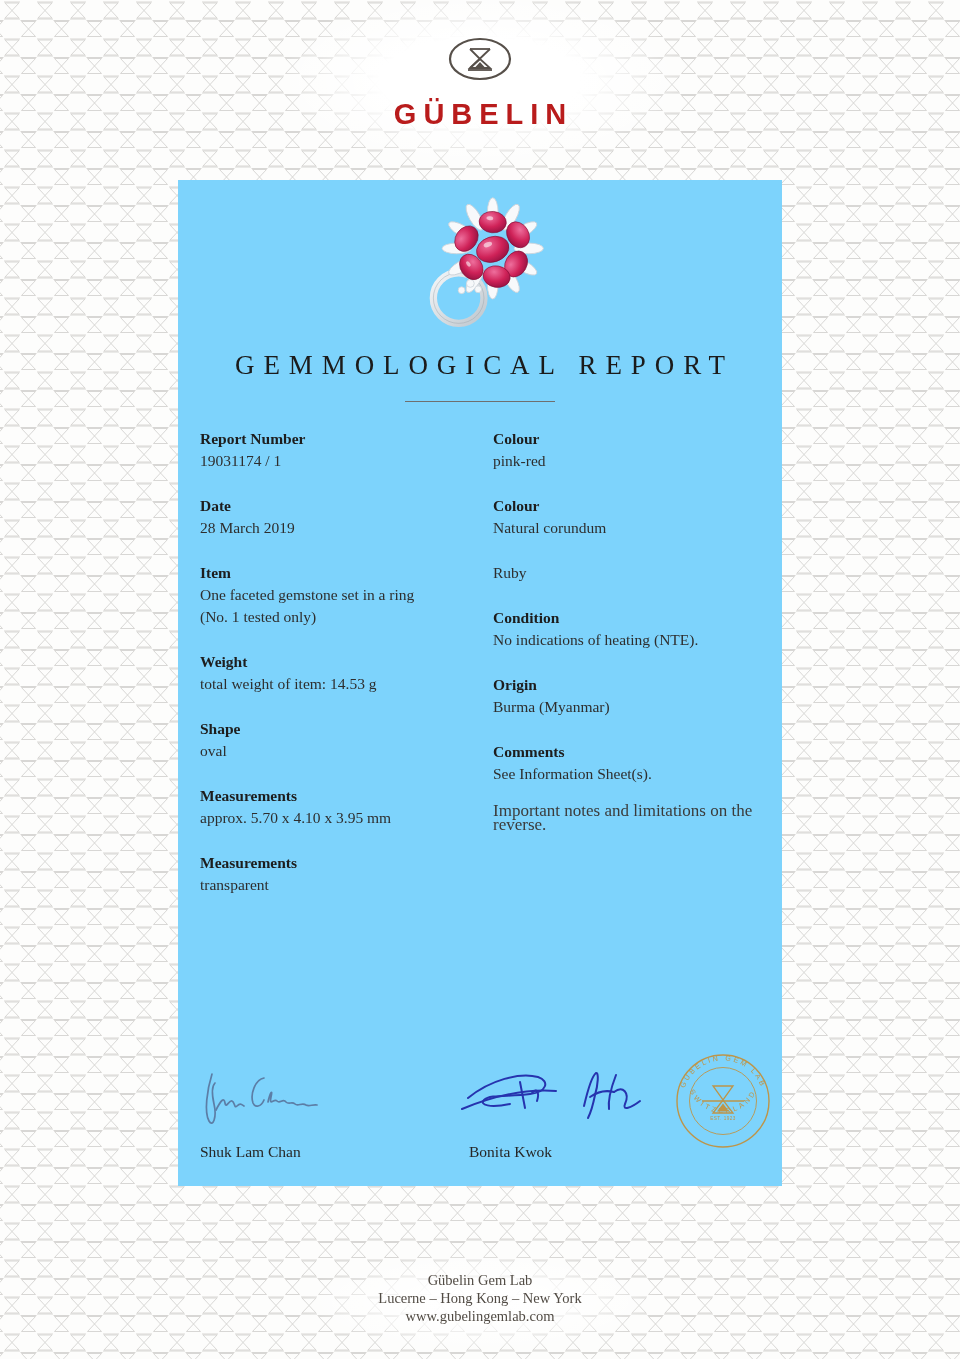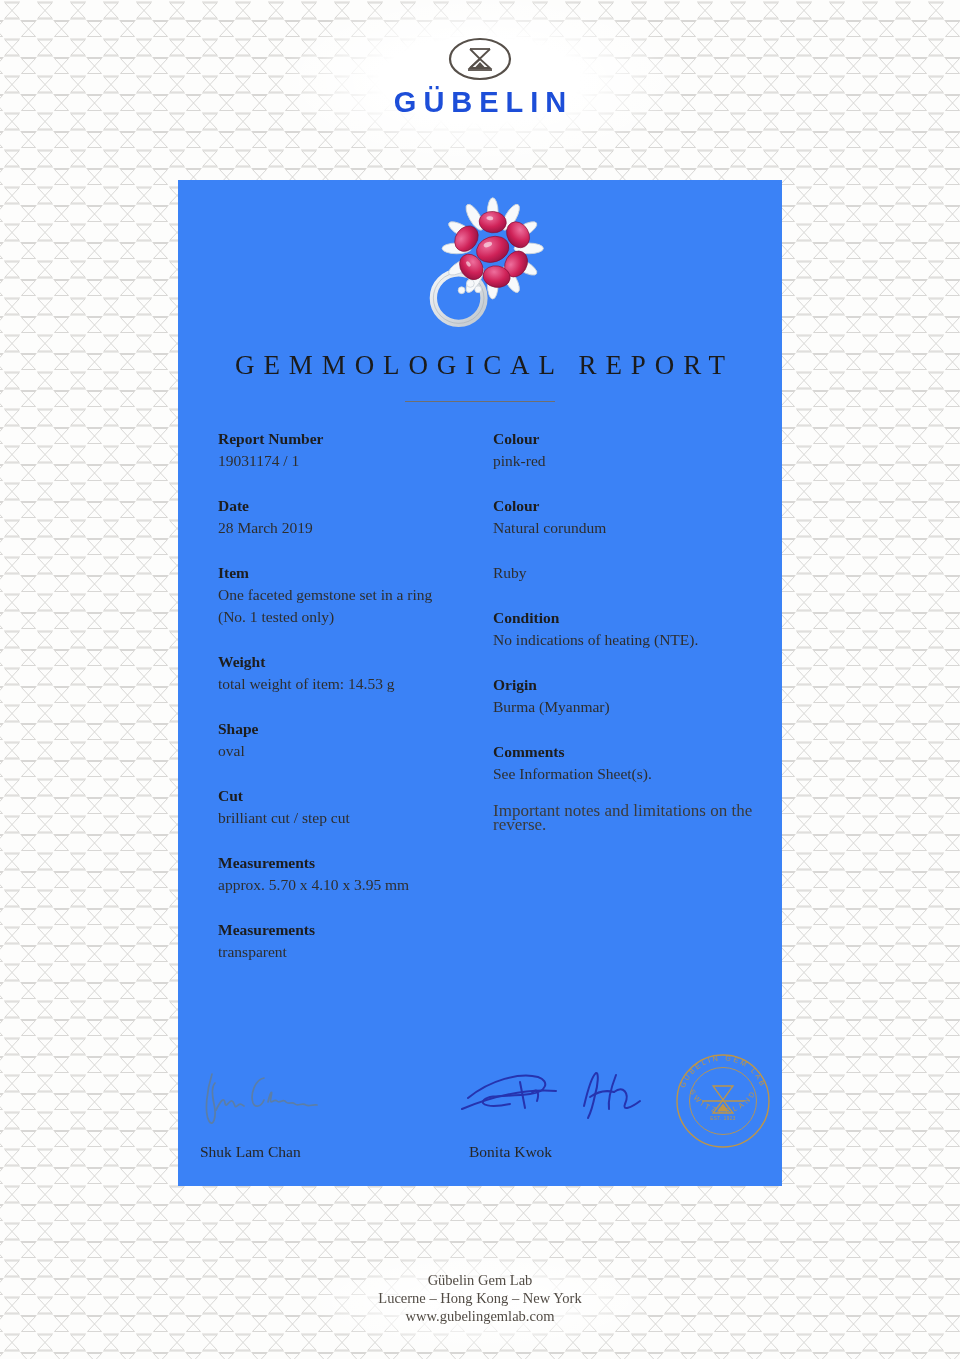--- a/index.html
+++ b/index.html
@@ -15,32 +15,32 @@
   }
   .footer-fade{
     position:absolute;left:300px;top:1252px;width:360px;height:100px;
     background:radial-gradient(ellipse 50% 50% at 50% 50%, rgba(255,255,255,.92) 35%, rgba(255,255,255,0) 100%);
   }
   .brand{position:absolute;left:0;top:34px;width:100%;text-align:center;color:#57504a;}
   .brand .emblem-wrap{height:50px;}
   .brand-name{
     font-family:"Liberation Sans","DejaVu Sans",sans-serif;
     font-size:29px;font-weight:bold;letter-spacing:.24em;text-indent:.24em;
-    margin-top:2px;color:#1d4ed8;
-  }
-  .paper{position:absolute;left:178px;top:180px;width:604px;height:1006px;background:#3b82f6;}
+    margin-top:14px;color:#b91c1c;
+  }
+  .paper{position:absolute;left:178px;top:180px;width:604px;height:1006px;background:#7dd3fc;}
   .ring-photo{position:absolute;left:222px;top:10px;width:166px;height:146px;}
   .report-title{
     position:absolute;left:0;top:170px;width:100%;margin:0;
     text-align:center;font-size:27px;font-weight:400;color:#1b1b1b;
     letter-spacing:.33em;text-indent:.33em;
   }
   .title-rule{position:absolute;left:227px;top:221px;width:150px;border-top:1px solid #6f6f6f;}
   .col{position:absolute;top:248px;}
-  .col-left{left:22px;width:285px;margin-left:18px;}
+  .col-left{left:22px;width:285px;}
   .col-right{left:315px;width:275px;}
   .field{margin-bottom:23px;}
   .field-label{font-weight:bold;font-size:15.5px;line-height:22px;color:#1d1d1d;}
   .field-value{font-size:15.5px;line-height:22px;color:#2e2e2e;white-space:pre-line;}
   .note{font-size:17px;line-height:14px;color:#3b3b3b;margin-top:-4px;}
   .sig-svg{position:absolute;}
   .sig1{left:20px;top:888px;width:132px;height:64px;}
   .sig2{left:280px;top:884px;width:218px;height:68px;}
   .sig-name{position:absolute;top:963px;font-size:15.5px;color:#262626;}
   .sig-name-1{left:22px;}
@@ -187,24 +187,20 @@
         <div class="field-value">One faceted gemstone set in a ring
 (No. 1 tested only)</div>
       </div>
       <div class="field">
         <div class="field-label">Weight</div>
         <div class="field-value">total weight of item: 14.53 g</div>
       </div>
       <div class="field">
         <div class="field-label">Shape</div>
         <div class="field-value">oval</div>
-      </div>
-      <div class="field">
-        <div class="field-label">Cut</div>
-        <div class="field-value">brilliant cut / step cut</div>
       </div>
       <div class="field">
         <div class="field-label">Measurements</div>
         <div class="field-value">approx. 5.70 x 4.10 x 3.95 mm</div>
       </div>
       <div class="field">
         <div class="field-label">Measurements</div>
         <div class="field-value">transparent</div>
       </div>
     </div>

